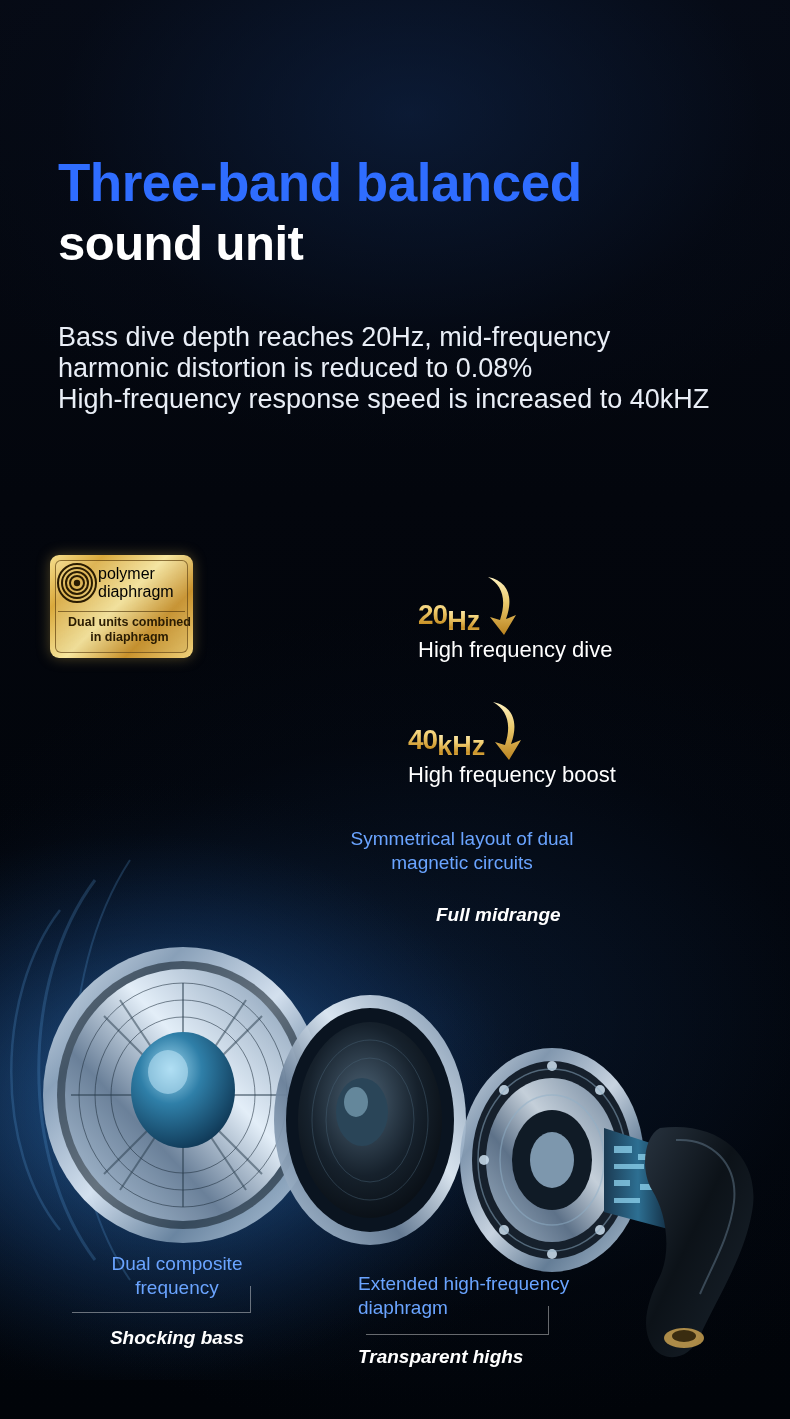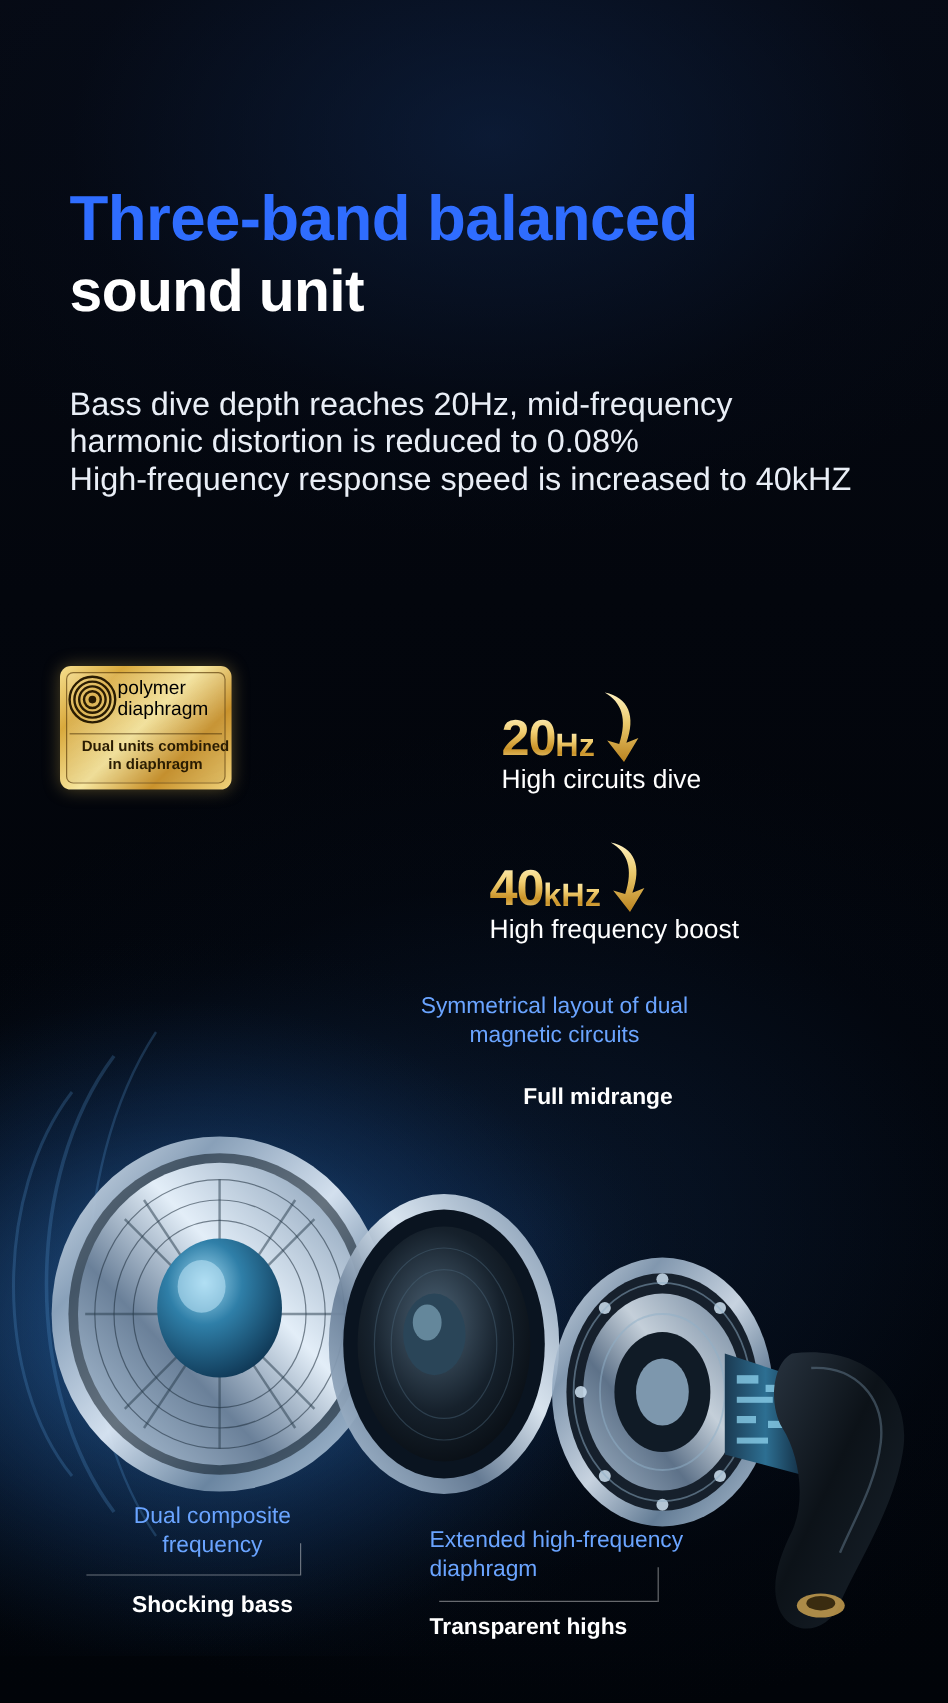--- a/index.html
+++ b/index.html
@@ -105,21 +105,21 @@
     line-height: 15px;
     font-weight: bold;
   }
 
   
   .stat {
     position: absolute;
     color: #fff;
   }
   .stat .num {
-    font-size: 42px;
+    font-size: 28px;
     font-weight: bold;
     line-height: 44px;
     background: linear-gradient(180deg, #fff4c8 0%, #f2cf72 38%, #c99227 70%, #f5dd94 100%);
     -webkit-background-clip: text;
     background-clip: text;
     color: transparent;
     letter-spacing: -1px;
   }
   .stat .unit {
     font-size: 27px;
@@ -152,21 +152,21 @@
     height: 620px;
   }
 
   
   .label {
     position: absolute;
     font-size: 19px;
     line-height: 24px;
   }
   .label.blue { color: #6aa4ff; }
-  .label.white { color: #ffffff; font-weight: bold; }
+  .label.white { color: #ffffff; font-weight: bold; font-style: italic; }
   #label-symmetrical { left: 312px; top: 827px; width: 300px; text-align: center; }
   #label-midrange   { left: 436px; top: 903px; width: 240px; }
   #label-dual       { left: 62px;  top: 1252px; width: 230px; text-align: center; }
   #label-shocking   { left: 62px;  top: 1326px; width: 230px; text-align: center; }
   #label-extended   { left: 358px; top: 1272px; width: 310px; }
   #label-transparent{ left: 358px; top: 1345px; width: 310px; }
 
   .leader {
     position: absolute;
     border-color: rgba(255,255,255,0.40);
@@ -238,21 +238,21 @@
         <defs>
           <linearGradient id="gold1" x1="0" y1="0" x2="0" y2="1">
             <stop offset="0%" stop-color="#fff2c0"></stop>
             <stop offset="45%" stop-color="#eac86a"></stop>
             <stop offset="100%" stop-color="#b9821f"></stop>
           </linearGradient>
         </defs>
         <path d="M4 2 C24 6, 30 22, 22 44 L32 40 L20 60 L6 42 L16 45 C23 24, 18 10, 4 2 Z" fill="url(#gold1)"></path>
       </svg>
     </div>
-    <div class="cap">High circuits dive</div>
+    <div class="cap">High frequency dive</div>
   </div>
 
   <div class="stat" id="stat-40">
     <div class="stat-row">
       <span class="num">40</span>
       <span class="unit">kHz</span>
       <svg class="arrow" viewBox="0 0 34 62">
         <path d="M4 2 C24 6, 30 22, 22 44 L32 40 L20 60 L6 42 L16 45 C23 24, 18 10, 4 2 Z" fill="url(#gold1)"></path>
       </svg>
     </div>

